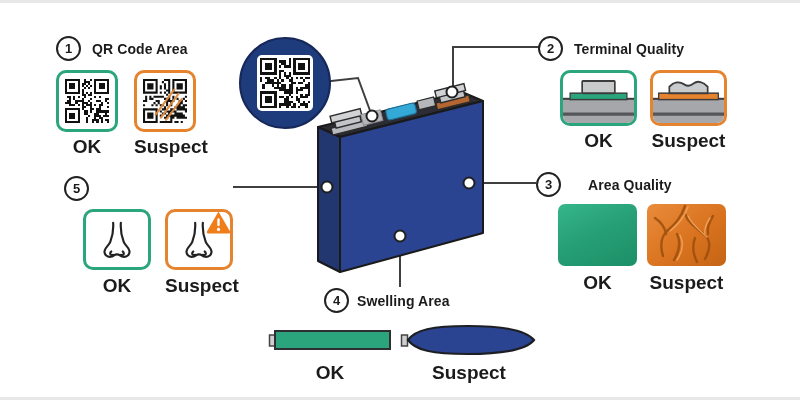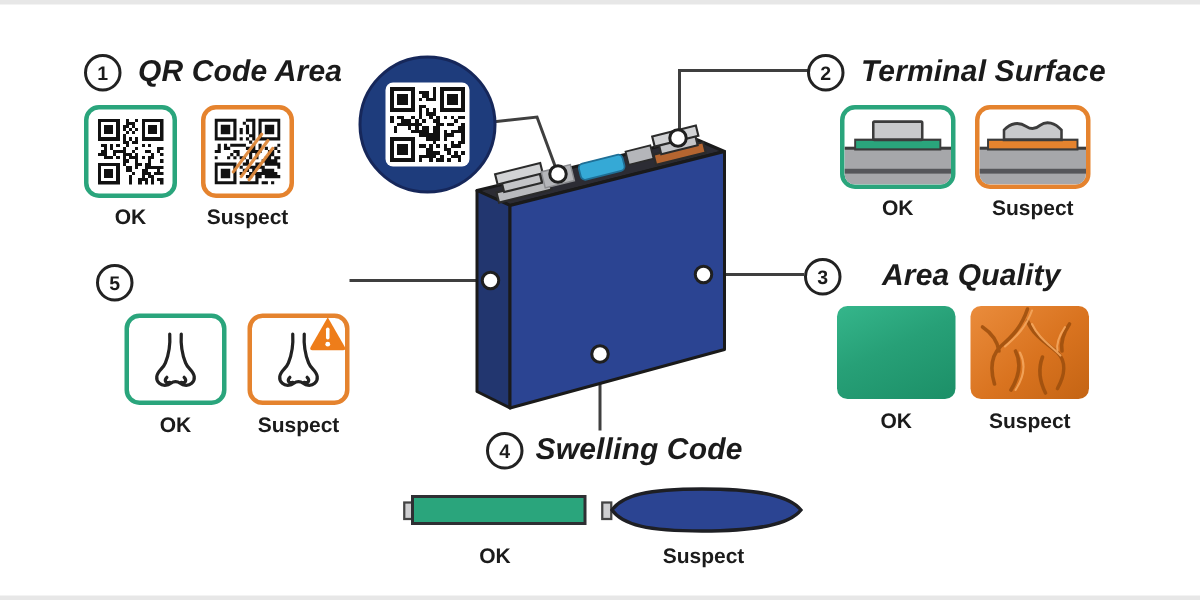--- a/index.html
+++ b/index.html
@@ -11,23 +11,23 @@
   .edge-band.top{top:0}.edge-band.bottom{bottom:0}
 
   
   .section{position:absolute;}
   .hdr{display:flex;align-items:center;}
   .num{
     width:21px;height:21px;border:2px solid #222;border-radius:50%;
     background:#fff;display:flex;align-items:center;justify-content:center;
     font-weight:700;font-size:13px;flex:0 0 auto;
   }
-  .ttl{font-weight:700;font-size:20px;letter-spacing:.1px;white-space:nowrap;font-style:italic;}
+  .ttl{font-weight:700;font-size:14px;letter-spacing:.1px;white-space:nowrap;}
   .row{display:flex;align-items:flex-start;}
-  .lblrow{display:flex;font-weight:700;font-size:14px;}
+  .lblrow{display:flex;font-weight:700;font-size:19px;}
   .lblrow span{text-align:center;}
 
   .swatch{
     background:#fff;border-radius:10px;box-sizing:border-box;
     display:flex;align-items:center;justify-content:center;position:relative;
   }
   .swatch.ok{border:3.5px solid var(--ok-green,#2aa57c);}
   .swatch.bad{border:3.5px solid var(--suspect-orange,#e5832e);}
 
   
@@ -173,21 +173,21 @@
     </div>
     <div class="lblrow">
       <span>OK</span>
       <span>Suspect</span>
     </div>
   </div>
 
   <div class="section" id="sec-terminal">
     <div class="hdr">
       <span class="num">2</span>
-      <span class="ttl">Terminal Surface</span>
+      <span class="ttl">Terminal Quality</span>
     </div>
     <div class="row">
       <div class="swatch ok">
         <svg class="term" viewBox="0 0 100 62" preserveAspectRatio="none">
           <rect x="-3" y="32" width="106" height="32" fill="#a6a7aa" stroke="#3c3c3c" stroke-width="2.5"></rect>
           <rect x="-3" y="49" width="106" height="4" fill="#55565a"></rect>
           <rect x="10" y="25" width="80" height="8" style="fill:var(--ok-green,#2aa57c)" stroke="#3c3c3c" stroke-width="1.8"></rect>
           <rect x="27" y="10" width="46" height="15" rx="1" fill="#c9cacc" stroke="#3c3c3c" stroke-width="2.4"></rect>
         </svg>
       </div>
@@ -236,21 +236,21 @@
     </div>
     <div class="lblrow">
       <span>OK</span>
       <span>Suspect</span>
     </div>
   </div>
 
   <div class="section" id="sec-swelling">
     <div class="hdr">
       <span class="num">4</span>
-      <span class="ttl">Swelling Code</span>
+      <span class="ttl">Swelling Area</span>
     </div>
     <div class="row">
       <svg width="124" height="24" viewBox="0 0 124 24">
         <rect x="1.5" y="7" width="6" height="11" fill="#cfcfd1" stroke="#444" stroke-width="1.5"></rect>
         <rect x="7" y="3" width="115" height="18" style="fill:var(--ok-green,#2aa57c)" stroke="#2e2f33" stroke-width="2"></rect>
       </svg>
       <svg width="138" height="34" viewBox="0 0 138 34">
         <rect x="1.5" y="12" width="6" height="11" fill="#cfcfd1" stroke="#444" stroke-width="1.5"></rect>
         <path d="M8 17 C 15 7 32 3 68 3 C 104 3 126 7 134 17 C 126 27 104 31 68 31 C 32 31 15 27 8 17 Z" style="fill:var(--battery-blue,#2b4492)" stroke="#1e1f24" stroke-width="2.2"></path>
       </svg>

